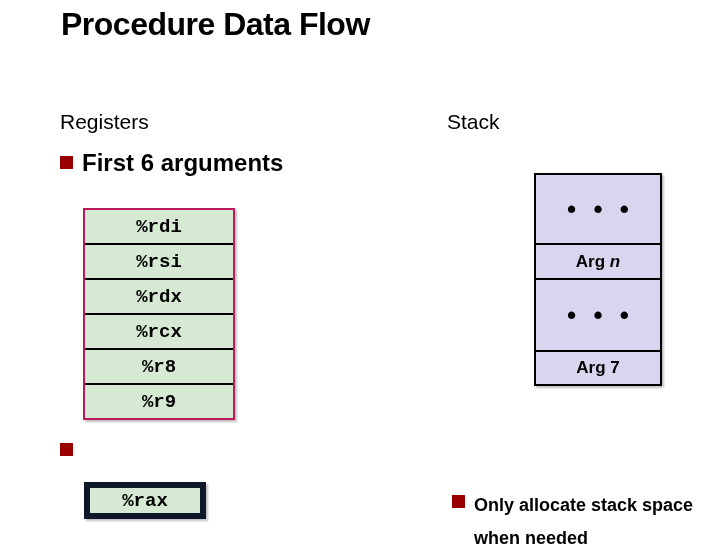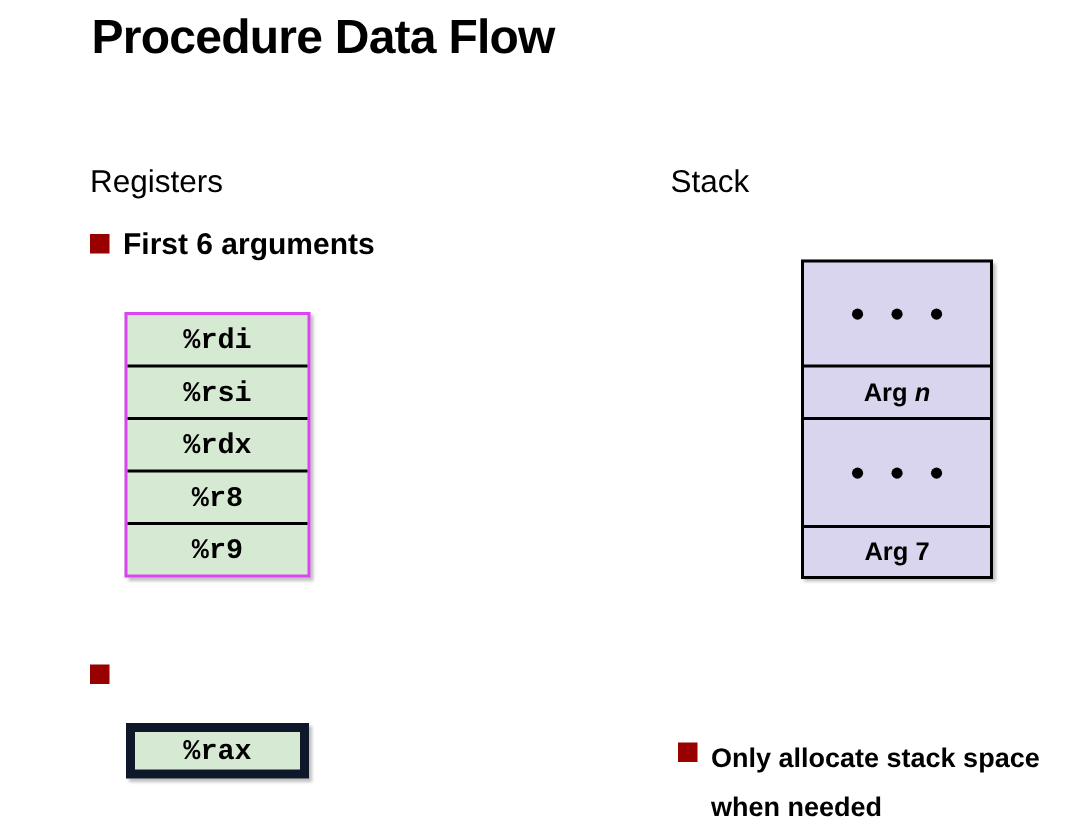--- a/index.html
+++ b/index.html
@@ -34,37 +34,37 @@
   .bullet-square {
     display: inline-block;
     width: 13px;
     height: 13px;
     background: #990000;
     margin-right: 9px;
     margin-top: 6px;
     flex: 0 0 auto;
   }
   .bullet-label {
-    font-size: 20px;
+    font-size: 24px;
     font-weight: bold;
     line-height: 26px;
     white-space: nowrap;
   }
   .bullet-first-args { left: 16px; top: 150px; }
   .bullet-return { left: 16px; top: 437px; }
   .bullet-note { left: 408px; top: 489px; }
   .note-lines { display: block; }
   .note-line { display: block; font-size: 18px; font-weight: bold; line-height: 33px; white-space: nowrap; }
 
   .reg-table {
     position: absolute;
     left: 39px;
     top: 208px;
-    width: 124px;
-    border: 2px solid #d946ef;
+    width: 152px;
+    border: 2px solid #be185d;
     background: #d6e9d3;
     box-shadow: 2px 2px 2px rgba(0,0,0,0.25);
     box-sizing: border-box;
   }
   .reg-row {
     height: 33px;
     display: flex;
     align-items: center;
     justify-content: center;
     border-bottom: 2px solid #000000;
@@ -139,20 +139,23 @@
     <div class="reg-row">
         <span>%rdi</span>
       </div>
     <div class="reg-row">
         <span>%rsi</span>
       </div>
     <div class="reg-row">
         <span>%rdx</span>
       </div>
     <div class="reg-row">
+        <span>%rcx</span>
+      </div>
+    <div class="reg-row">
         <span>%r8</span>
       </div>
     <div class="reg-row">
         <span>%r9</span>
       </div>
   </div>
 
   <div class="bullet-row bullet-return">
     <span class="bullet-square"></span>
   </div>

